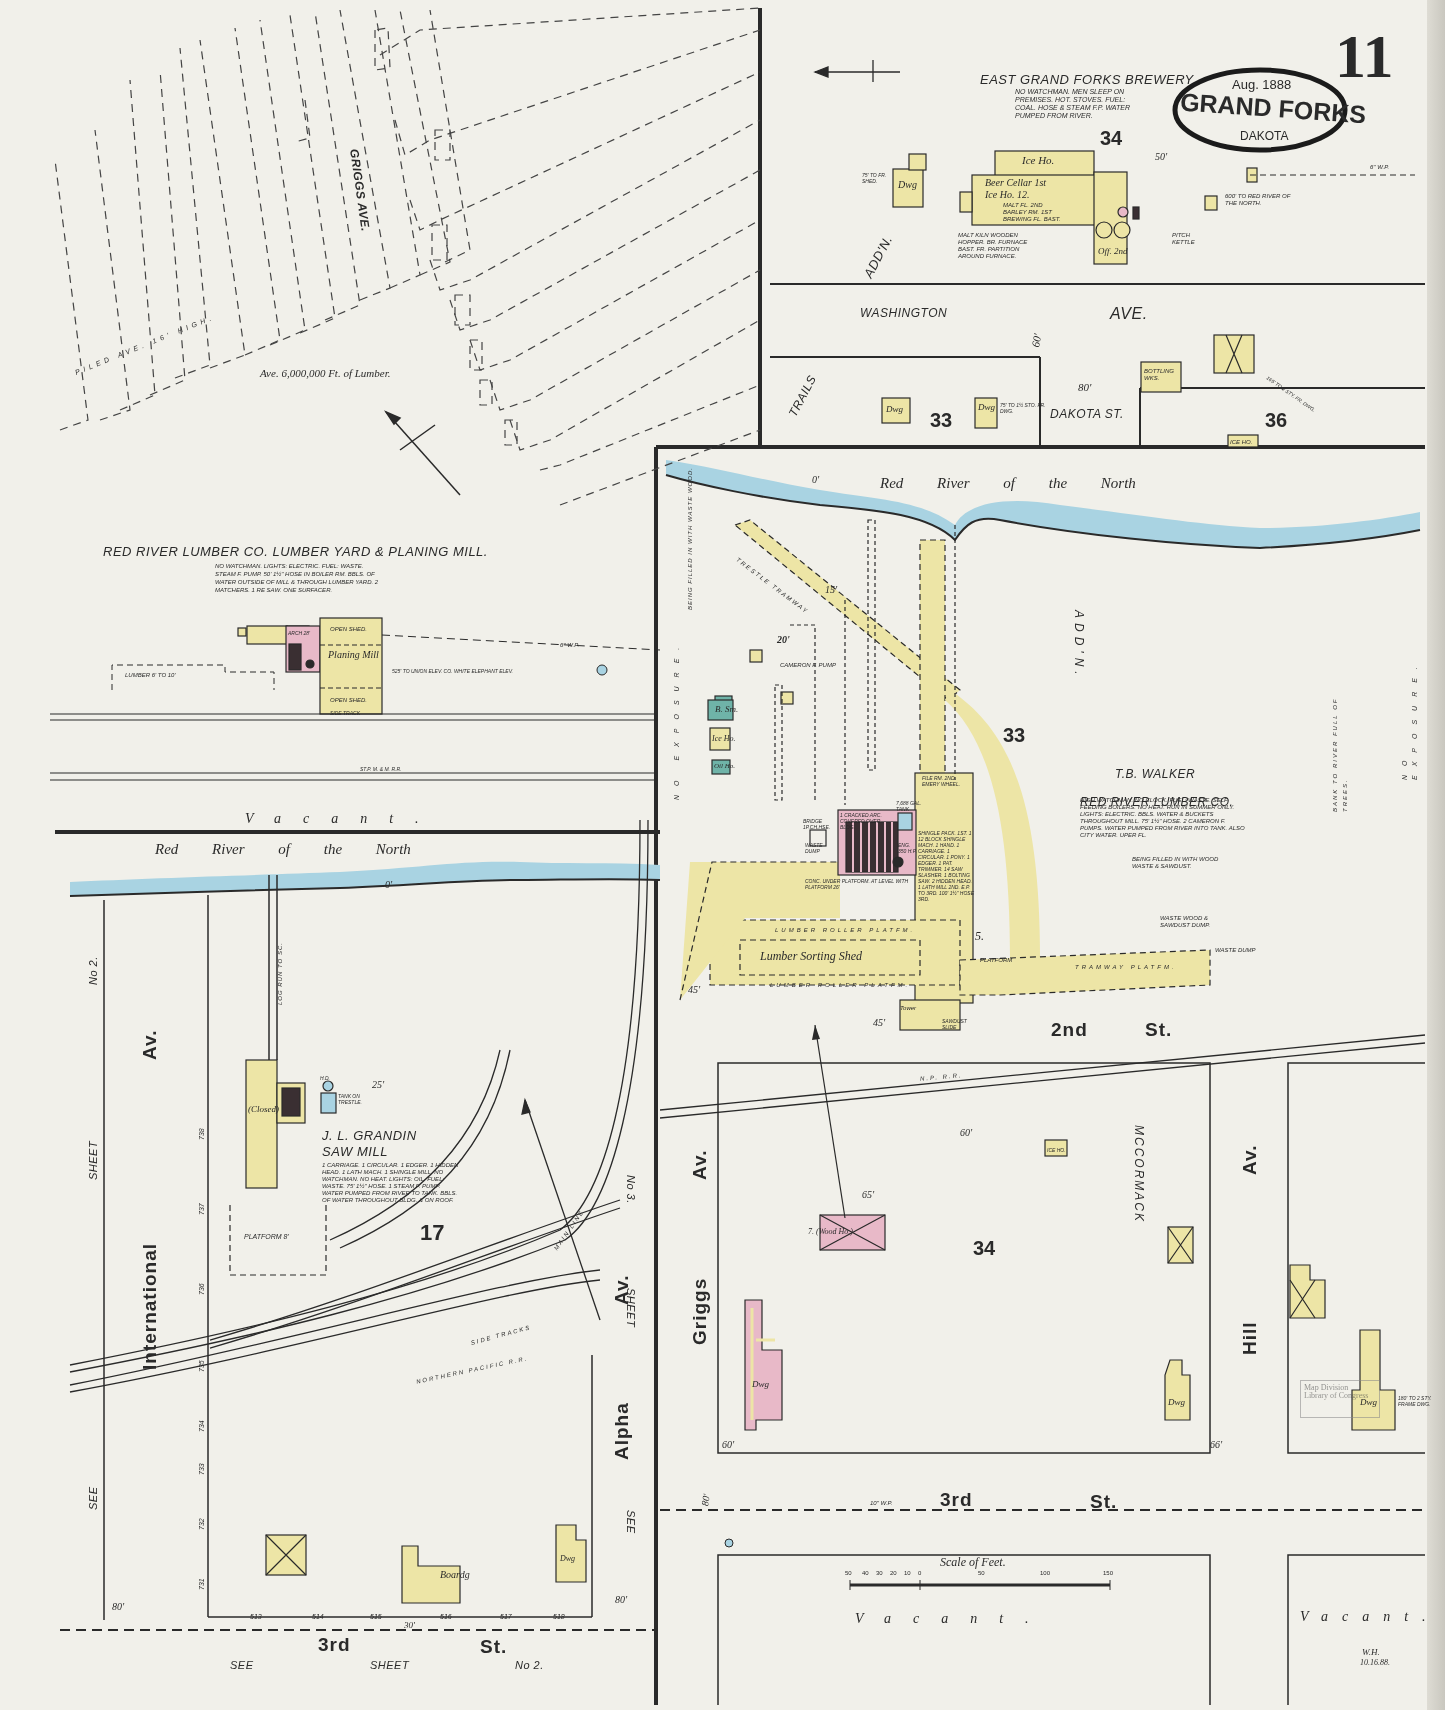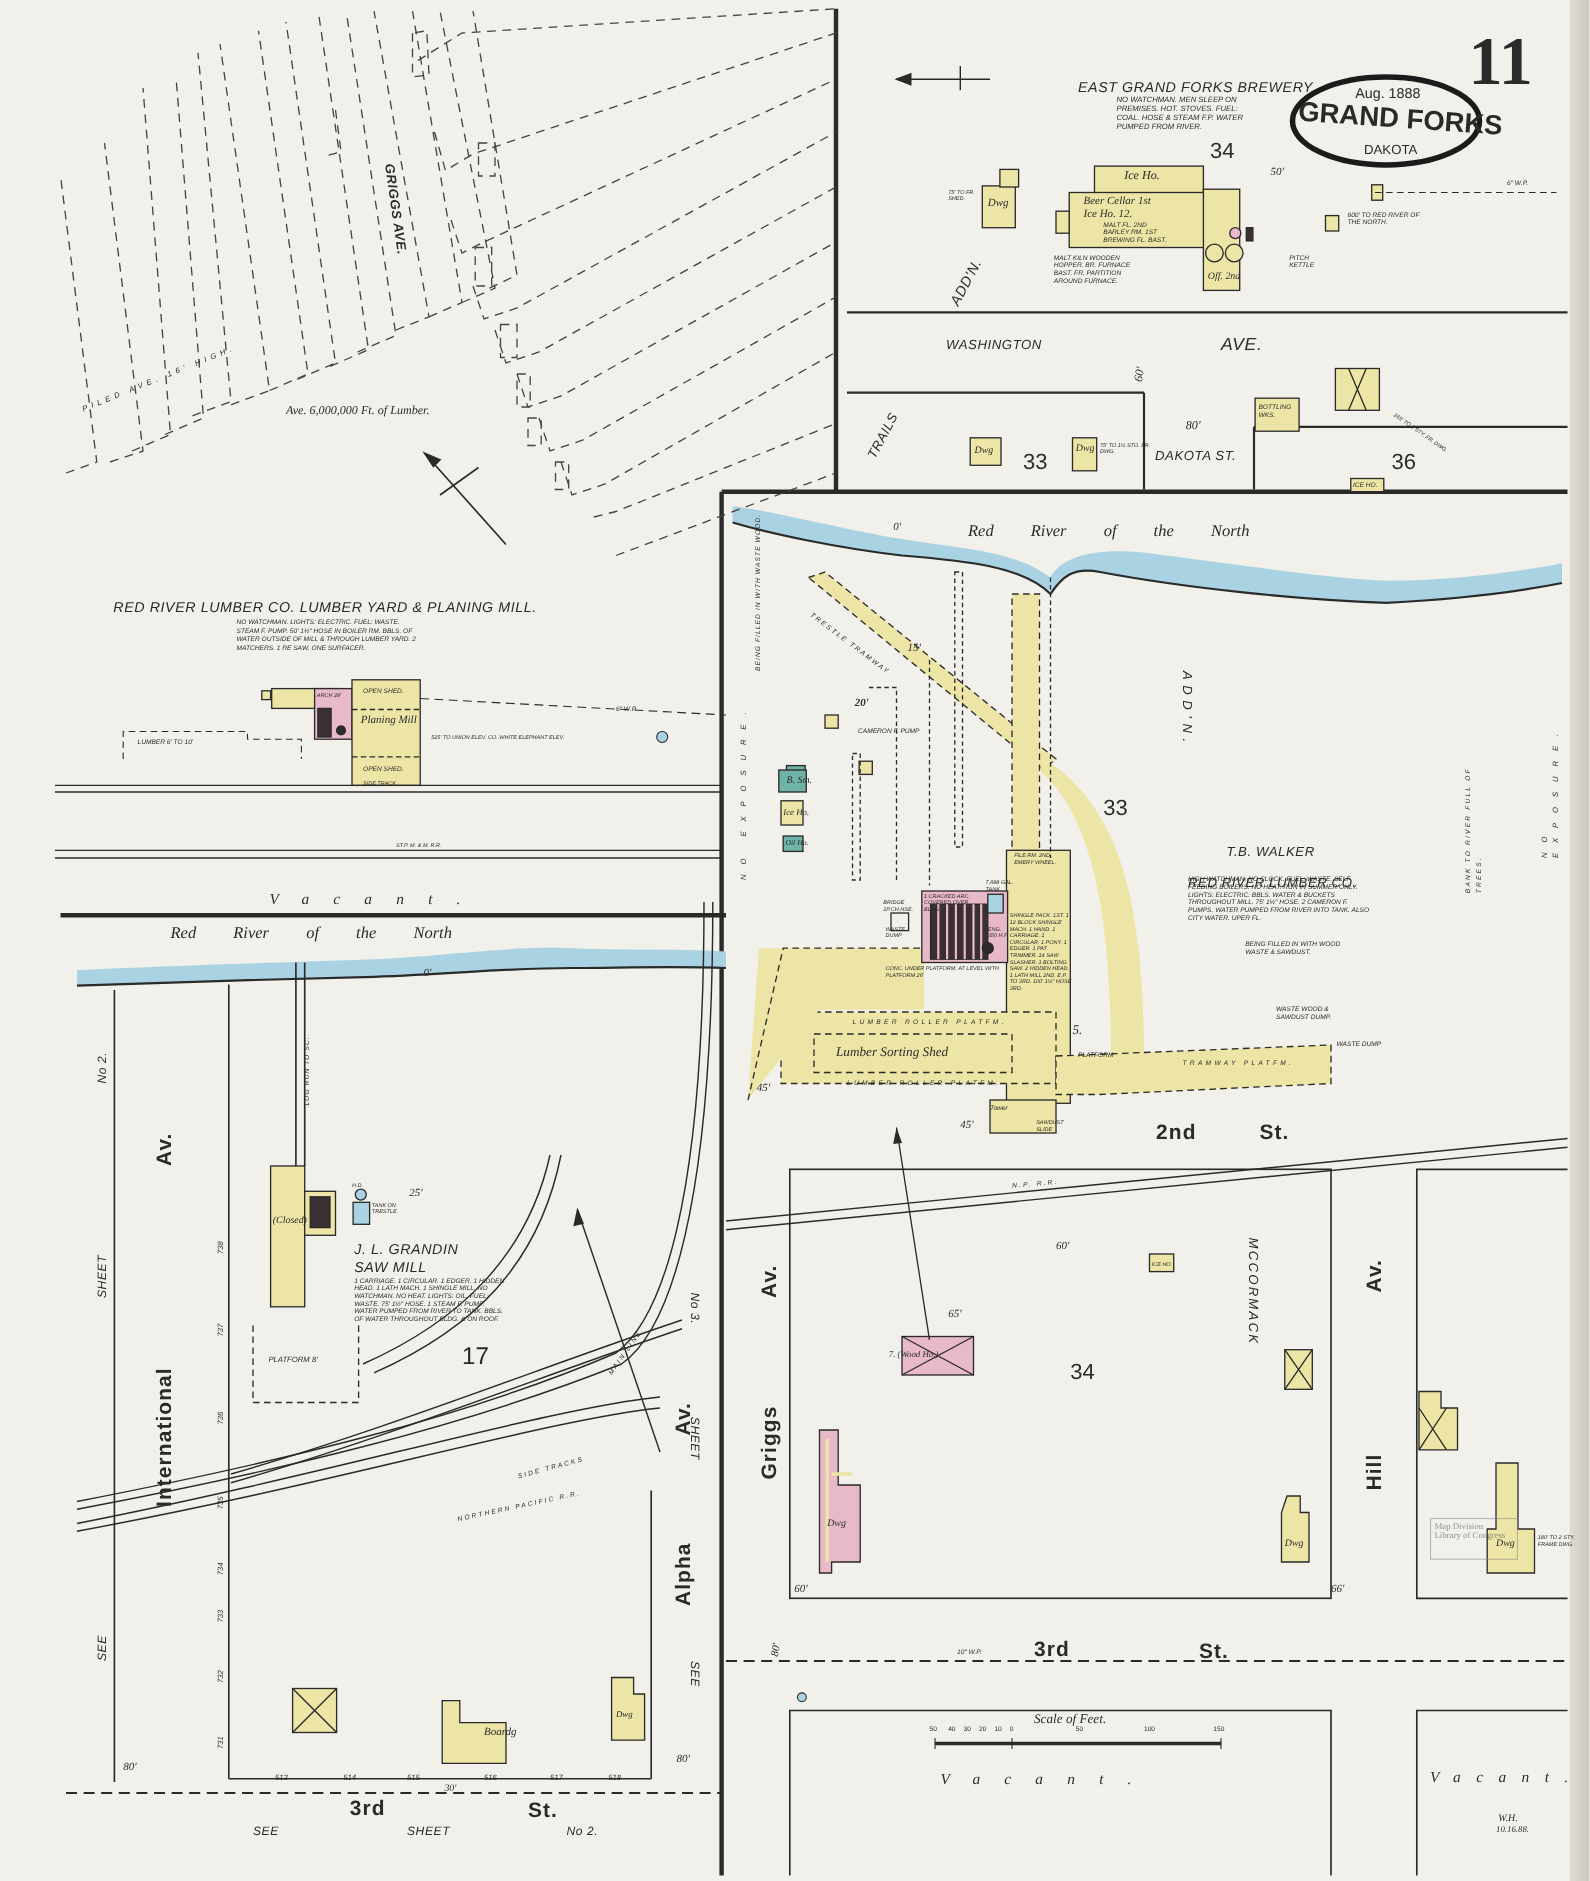--- a/index.html
+++ b/index.html
@@ -4,21 +4,21 @@
 <style>
   html,body{margin:0;padding:0;background:#f1f0ea;}
   body{width:1445px;height:1710px;position:relative;overflow:hidden;font-family:"DejaVu Sans",sans-serif;color:#2a2a2a;}
   #map{position:absolute;left:0;top:0;width:1445px;height:1710px;}
   .edge{position:absolute;right:0;top:0;width:18px;height:1710px;background:linear-gradient(to right,#dedcd4,#c9c7bf);}
   .lbl{position:absolute;white-space:nowrap;line-height:1;}
   .title-k{font-family:"Liberation Sans",sans-serif;font-style:italic;letter-spacing:0.5px;}
   .street{font-family:"Liberation Sans",sans-serif;font-weight:bold;letter-spacing:1px;}
   .note{font-family:"Liberation Sans",sans-serif;font-style:italic;font-size:8px;line-height:10px;white-space:normal;}
   .script{font-family:"Liberation Serif",serif;font-style:italic;}
-  .block-no{font-family:"Liberation Sans",sans-serif;font-weight:normal;font-size:20px;}
+  .block-no{font-family:"Liberation Sans",sans-serif;font-weight:bold;font-size:20px;}
   .sheet-no{font-family:"Liberation Serif",serif;font-weight:bold;font-size:62px;}
 </style>
 </head>
 <body>
 
 <div class="edge"></div>
 
 <svg id="map" viewBox="0 0 1445 1710" xmlns="http://www.w3.org/2000/svg">
 
   <g stroke="#2a2a2a" fill="none">

